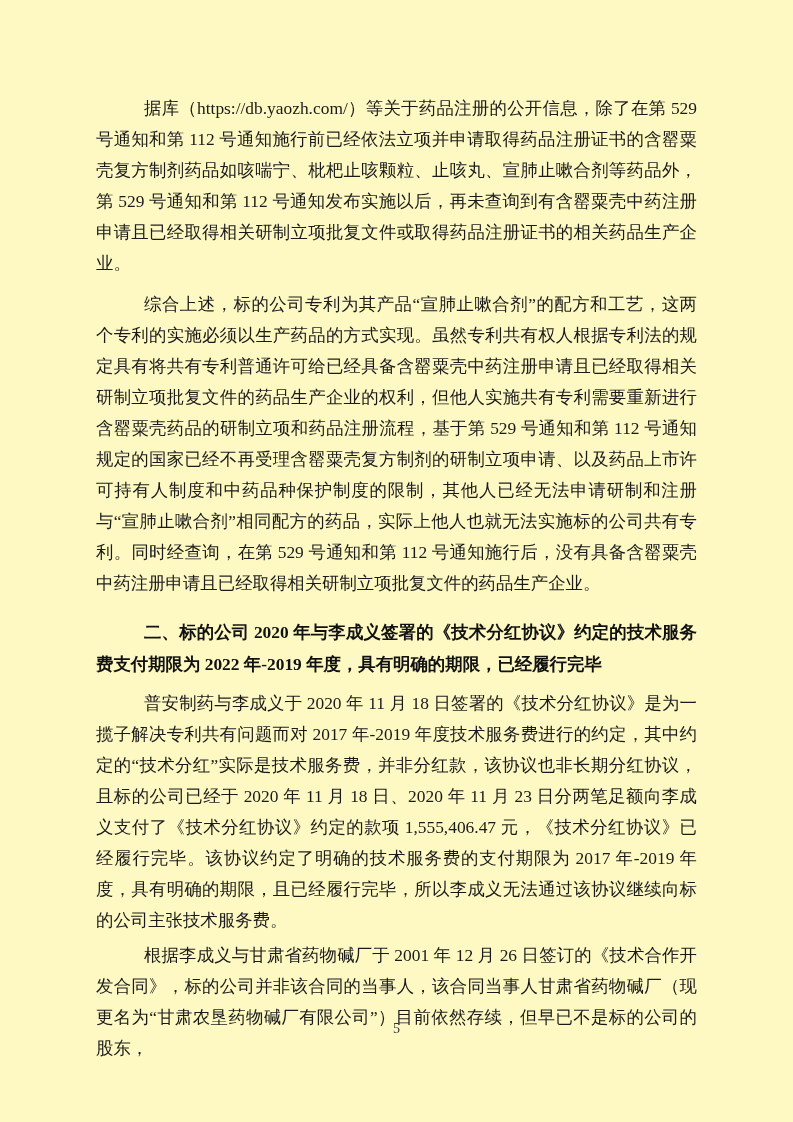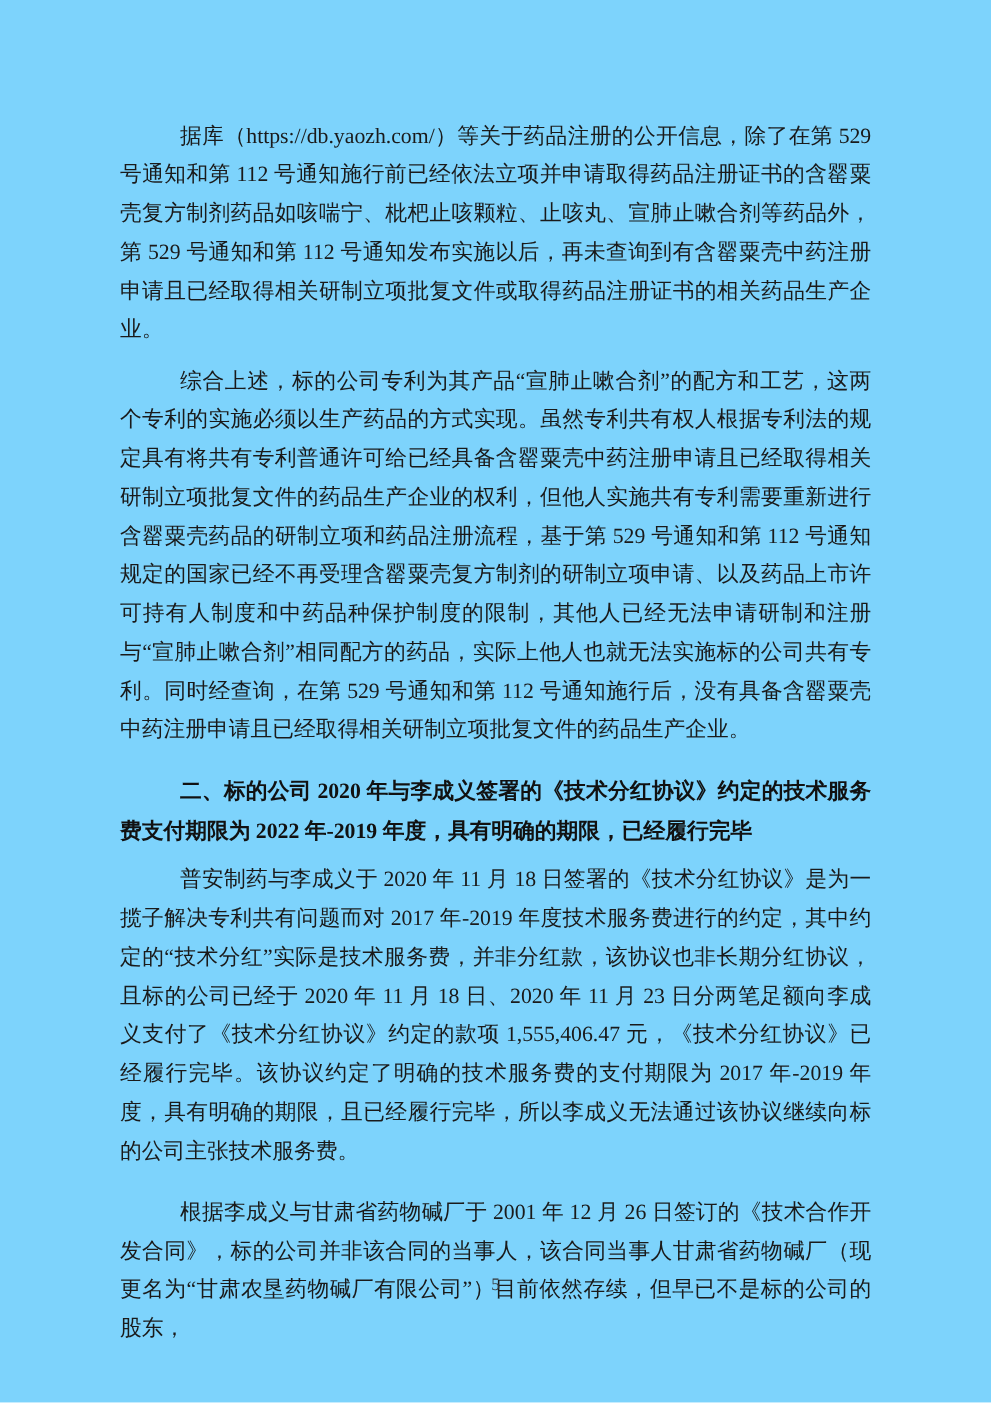--- a/index.html
+++ b/index.html
@@ -4,21 +4,21 @@
 <style>
   html, body {
     margin: 0;
     padding: 0;
     background: #ffffff;
   }
   .page {
     position: relative;
     width: 793px;
     height: 1122px;
-    background: #7dd3fc;
+    background: #fef9c3;
     font-family: "Liberation Serif", "DejaVu Serif", serif;
     color: #1a1a1a;
     overflow: hidden;
   }
   .content {
     position: absolute;
     left: 96px;
     top: 93px;
     width: 601px;
   }
@@ -38,21 +38,21 @@
     font-size: 17.4px;
     line-height: 31.5px;
     text-align: justify;
     text-indent: 48px;
     margin: 18px 0 8px 0;
     font-weight: 700;
     color: #111111;
     word-break: break-word;
   }
   .para.tight {
-    margin-bottom: 18px;
+    margin-bottom: 4px;
   }
   .page-number {
     position: absolute;
     left: 0;
     right: 0;
     top: 1020px;
     text-align: center;
     font-size: 14px;
     line-height: 18px;
     color: #333333;

